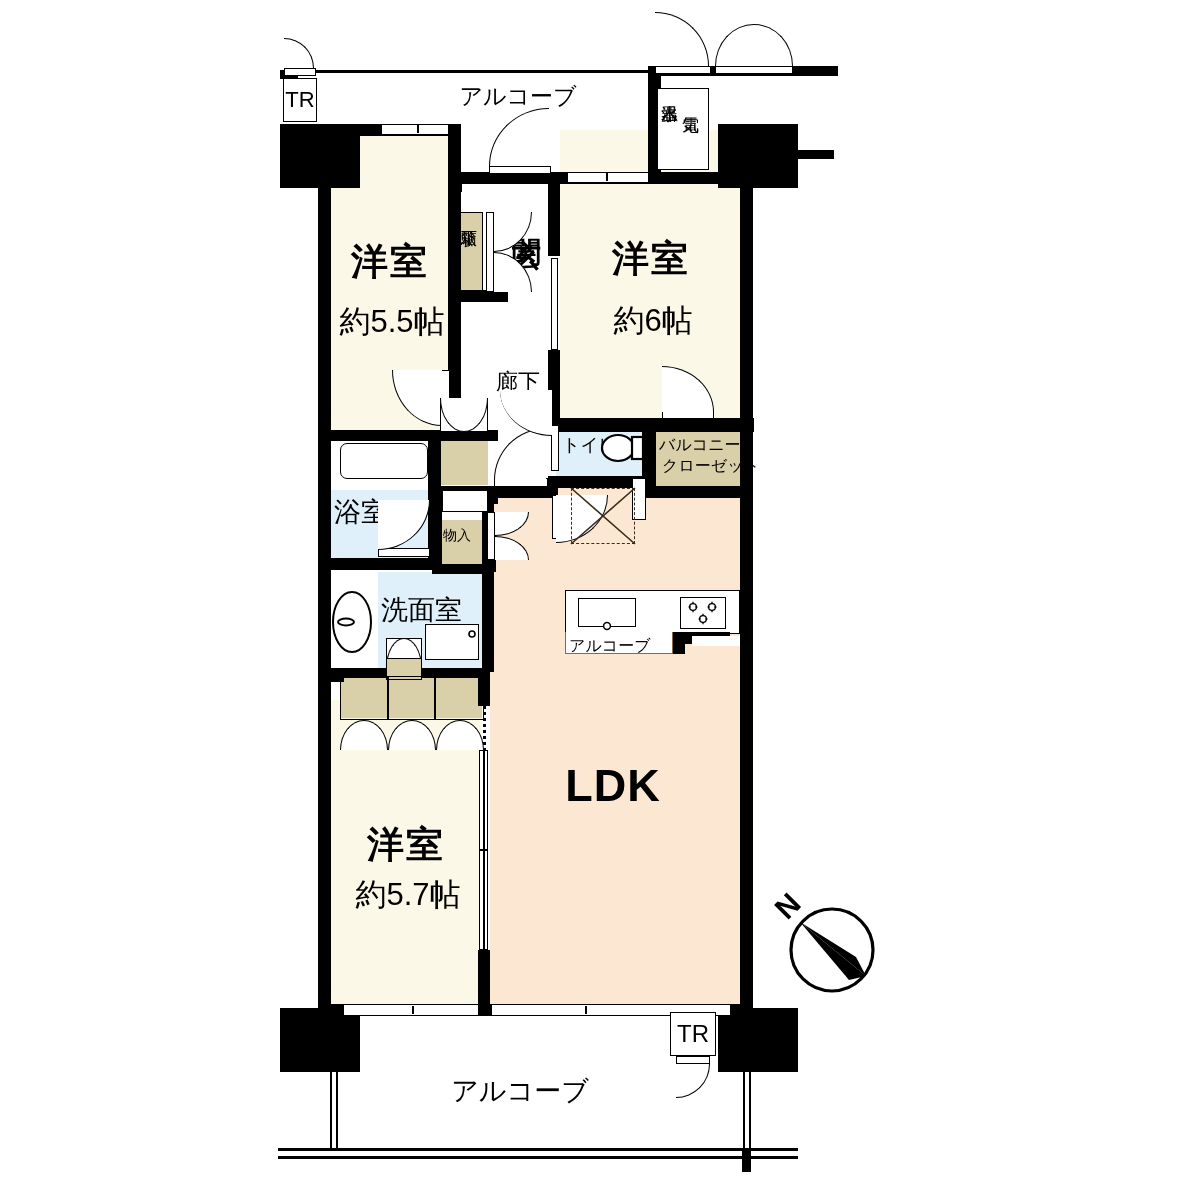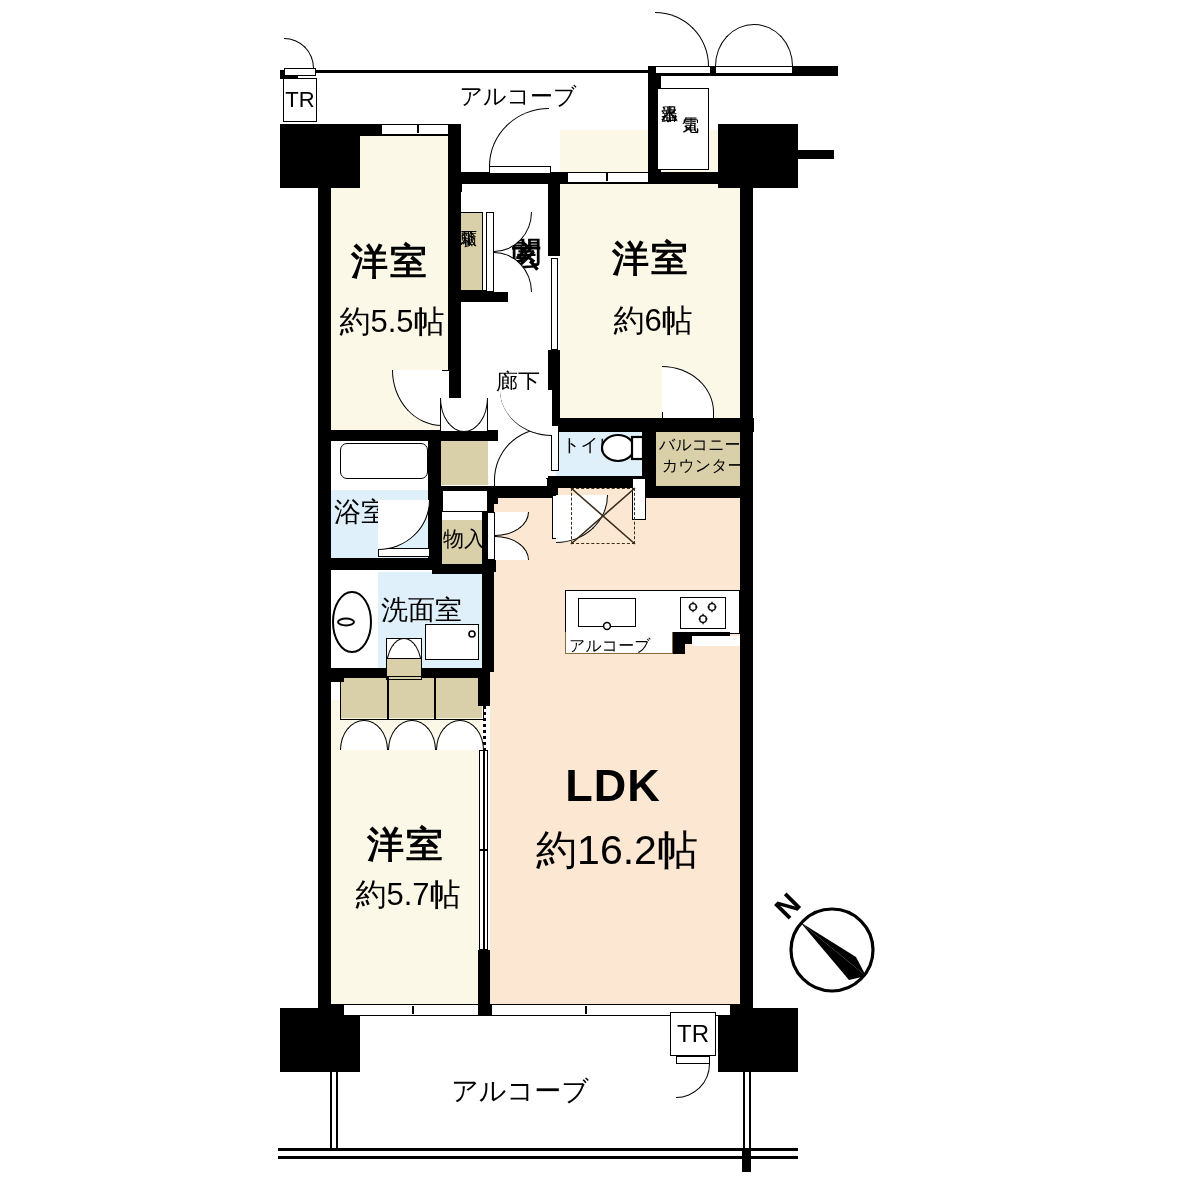--- a/index.html
+++ b/index.html
@@ -190,31 +190,31 @@
   <svg class="abs" style="left:600px;top:428px;" width="46" height="52" viewBox="0 0 46 52">
     <ellipse cx="18" cy="20" rx="16" ry="13" fill="#fff" stroke="#000" stroke-width="2.2"></ellipse>
     <rect x="32" y="9" width="11" height="22" fill="#fff" stroke="#000" stroke-width="2.2"></rect>
   </svg>
   <div class="abs" style="left:632px;top:478px;width:14px;height:42px;background:#fff;border:1.6px solid #000;"></div>
 
   <div class="abs" style="left:551px;top:425px;width:8px;height:46px;background:#fff;border:1.4px solid #000;"></div>
   <div class="doorarc arc-br" style="left:500px;top:390px;width:52px;height:46px;border-radius:0 0 0 100%;border-top:none;border-right:none;"></div>
 
   <div class="lbl" style="left:659px;top:437px;font-size:16px;">バルコニー</div>
-  <div class="lbl" style="left:662px;top:458px;font-size:16px;">カウンター</div>
+  <div class="lbl" style="left:662px;top:458px;font-size:16px;">クローゼット</div>
 
   <div class="abs" style="left:662px;top:410px;width:52px;height:9px;background:#fff;border:1.4px solid #000;"></div>
   <div class="doorarc arc-tr" style="left:662px;top:366px;width:52px;height:46px;"></div>
 
   <div class="fixture fixture-r" style="left:340px;top:443px;width:88px;height:36px;"></div>
   <div class="lbl" style="left:334px;top:498px;font-size:27px;">浴室</div>
   <div class="abs" style="left:378px;top:548px;width:52px;height:9px;background:#fff;border:1.4px solid #000;"></div>
   <div class="doorarc arc-br" style="left:378px;top:500px;width:52px;height:50px;border-radius:0 0 100% 0;border-top:none;border-left:none;"></div>
 
-  <div class="lbl" style="left:443px;top:528px;font-size:21px;">物入</div>
+  <div class="lbl" style="left:443px;top:528px;font-size:14px;">物入</div>
   <div class="abs" style="left:487px;top:512px;width:8px;height:48px;background:#fff;border:1.4px solid #000;"></div>
   <div class="doorarc arc-br" style="left:495px;top:512px;width:34px;height:24px;"></div>
   <div class="doorarc arc-tr" style="left:495px;top:536px;width:34px;height:24px;"></div>
 
   <div class="abs f-white" style="left:442px;top:490px;width:46px;height:22px;border:1.4px solid #000;"></div>
 
   <div class="lbl" style="left:381px;top:596px;font-size:27px;">洗面室</div>
   <svg class="abs" style="left:330px;top:578px;" width="48" height="88" viewBox="0 0 48 88">
     <ellipse cx="22" cy="44" rx="19" ry="30" fill="#fff" stroke="#000" stroke-width="2"></ellipse>
     <ellipse cx="16" cy="44" rx="8" ry="3.4" fill="#fff" stroke="#000" stroke-width="2"></ellipse>
@@ -237,21 +237,20 @@
   <div class="doorarc arc-tr" style="left:364px;top:720px;width:24px;height:30px;border-bottom:none;"></div>
   <div class="doorarc arc-tl" style="left:388px;top:720px;width:24px;height:30px;border-bottom:none;"></div>
   <div class="doorarc arc-tr" style="left:412px;top:720px;width:24px;height:30px;border-bottom:none;"></div>
   <div class="doorarc arc-tl" style="left:436px;top:720px;width:24px;height:30px;border-bottom:none;"></div>
   <div class="doorarc arc-tr" style="left:460px;top:720px;width:24px;height:30px;border-bottom:none;"></div>
 
   <div class="lbl c" style="left:406px;top:845px;font-size:37px;font-weight:600;letter-spacing:2px;">洋室</div>
   <div class="lbl c" style="left:408px;top:895px;font-size:31px;">約5.7帖</div>
 
   <div class="lbl c" style="left:613px;top:786px;font-size:45px;font-weight:600;letter-spacing:1px;">LDK</div>
-  <div class="lbl c" style="left:617px;top:851px;font-size:41px;">約16.2帖</div>
 
   <div class="abs" style="left:565px;top:590px;width:175px;height:44px;background:#fff;border:1.6px solid #000;"></div>
   <div class="abs" style="left:578px;top:598px;width:58px;height:29px;background:#fff;border:1.5px solid #000;"></div>
   <svg class="abs" style="left:600px;top:619px;" width="14" height="14" viewBox="0 0 14 14">
     <circle cx="7" cy="7" r="3.4" fill="#fff" stroke="#000" stroke-width="1.5"></circle>
   </svg>
   <div class="abs" style="left:680px;top:597px;width:46px;height:32px;background:#fff;border:1.5px solid #000;"></div>
   <svg class="abs" style="left:682px;top:599px;" width="42" height="28" viewBox="0 0 42 28">
     <g fill="none" stroke="#000" stroke-width="1.3">
       <circle cx="11" cy="8" r="3.4"></circle>

